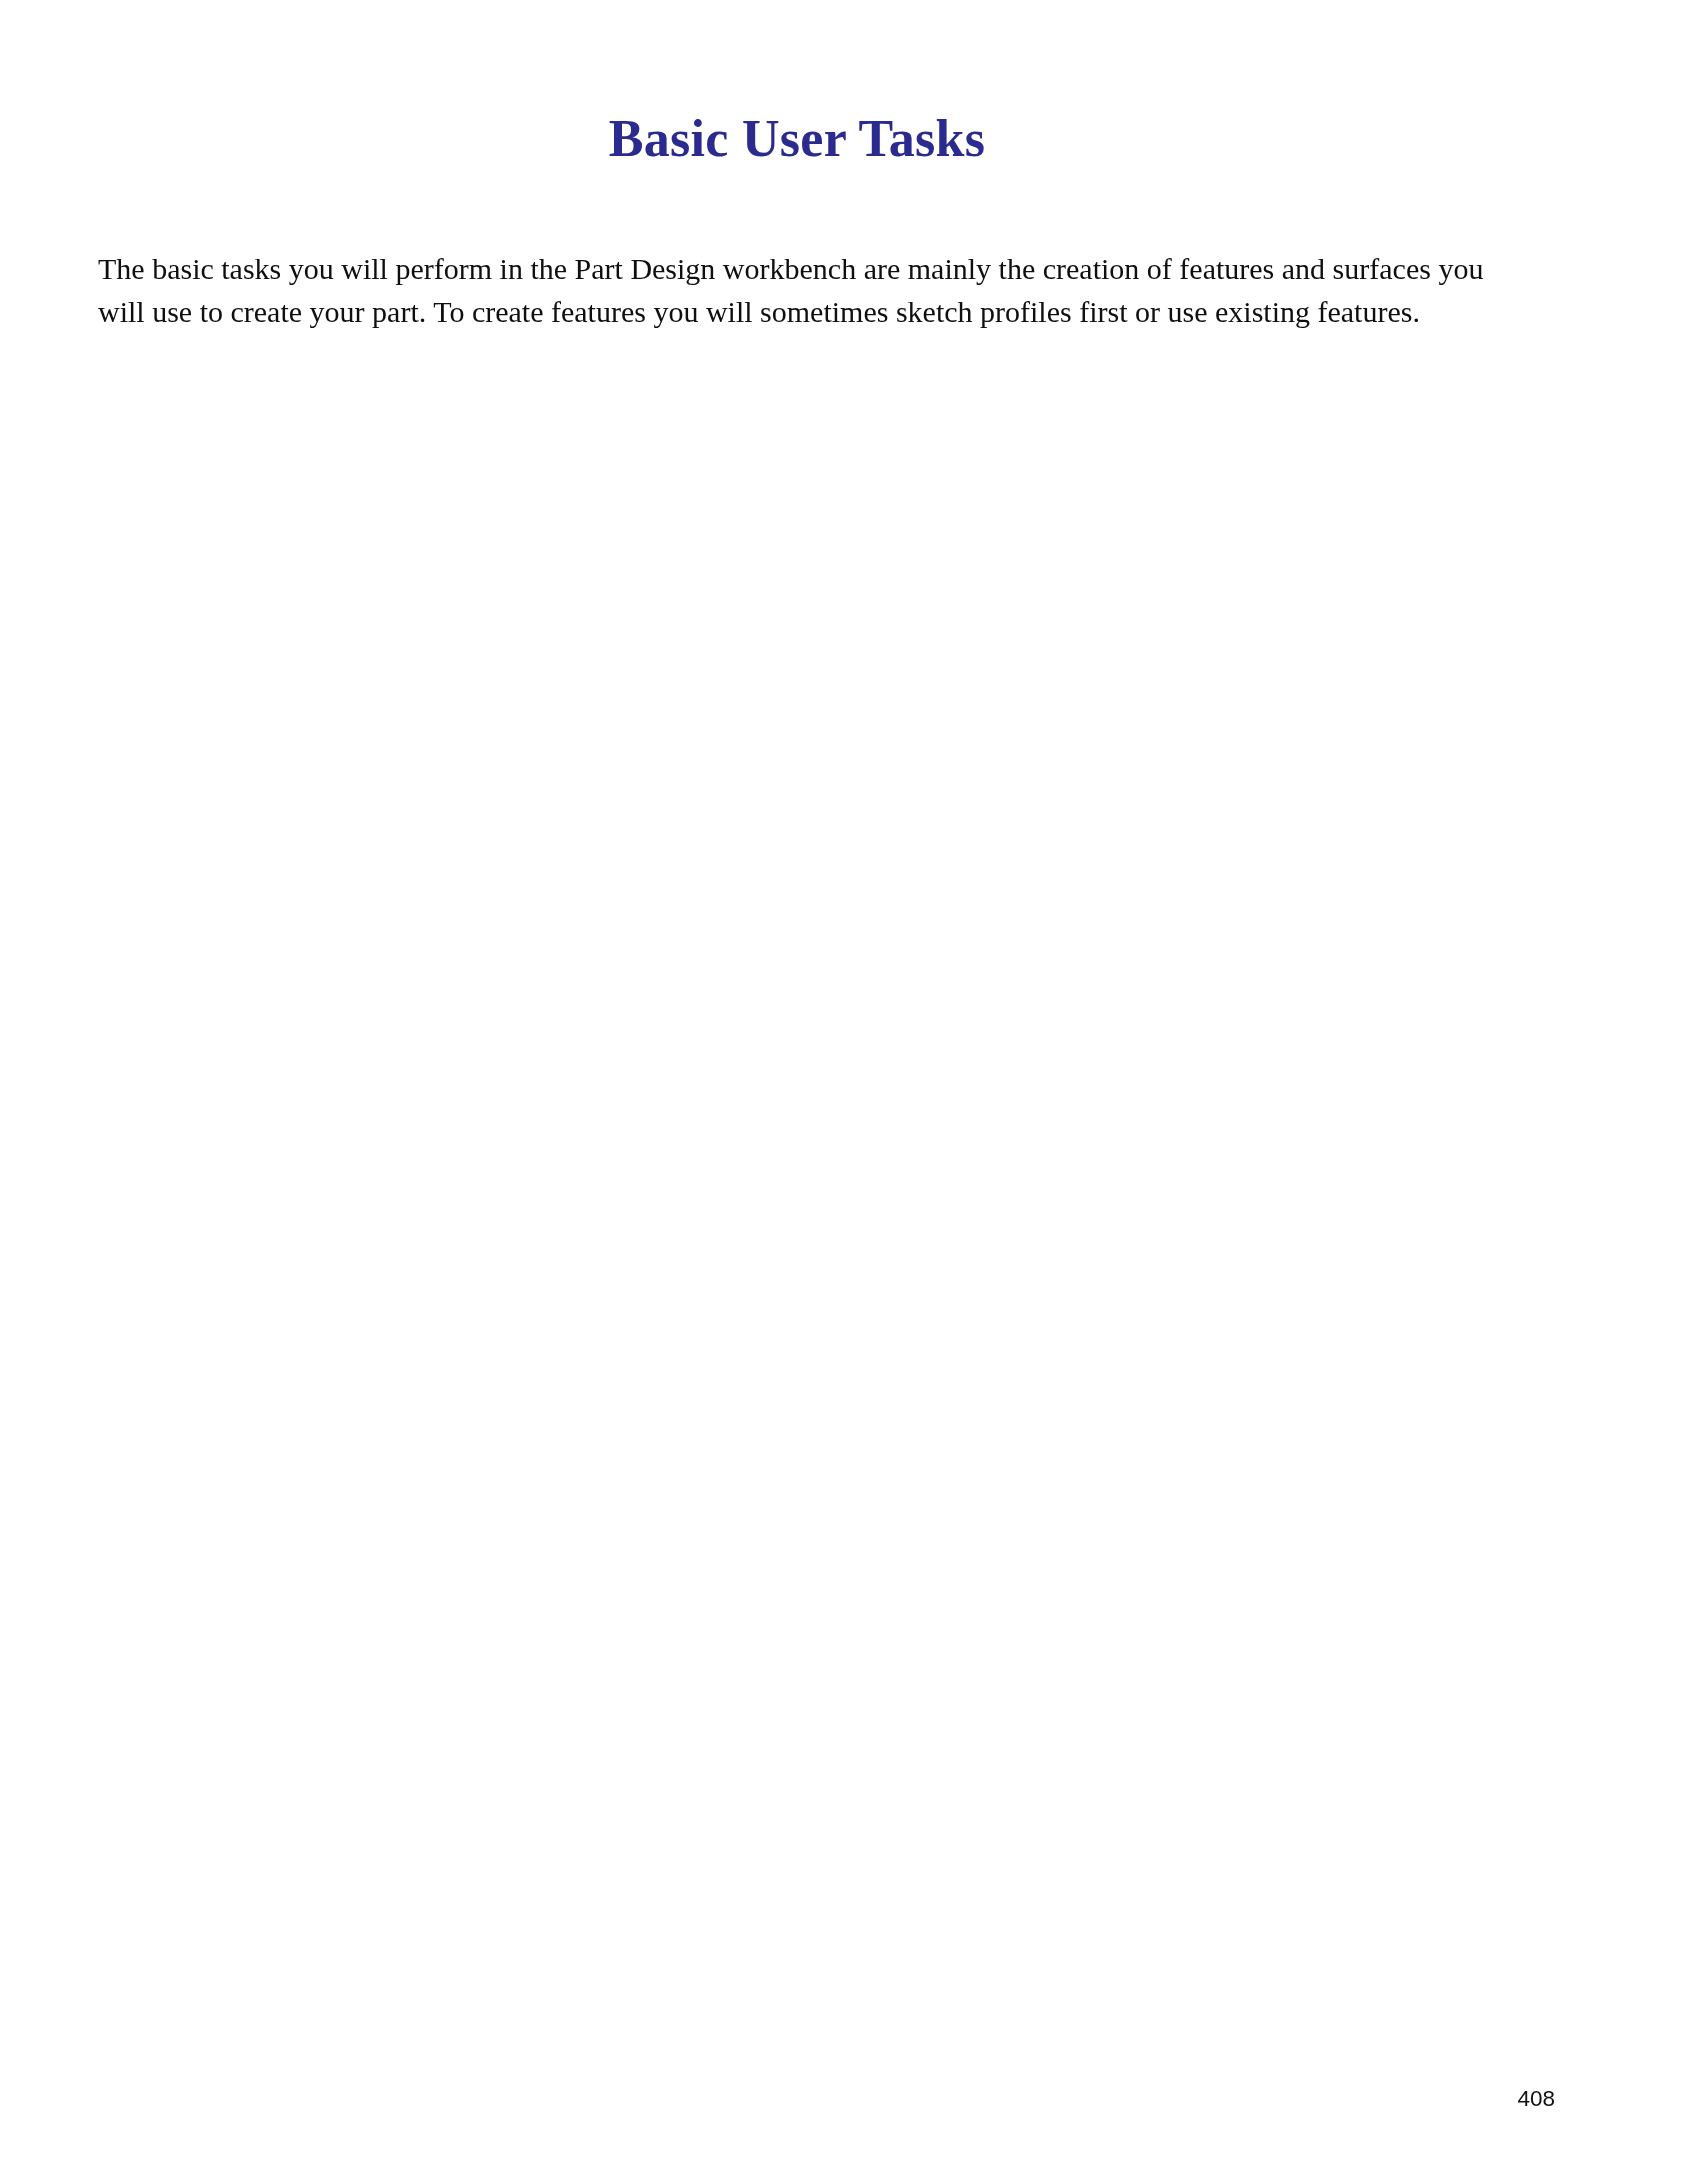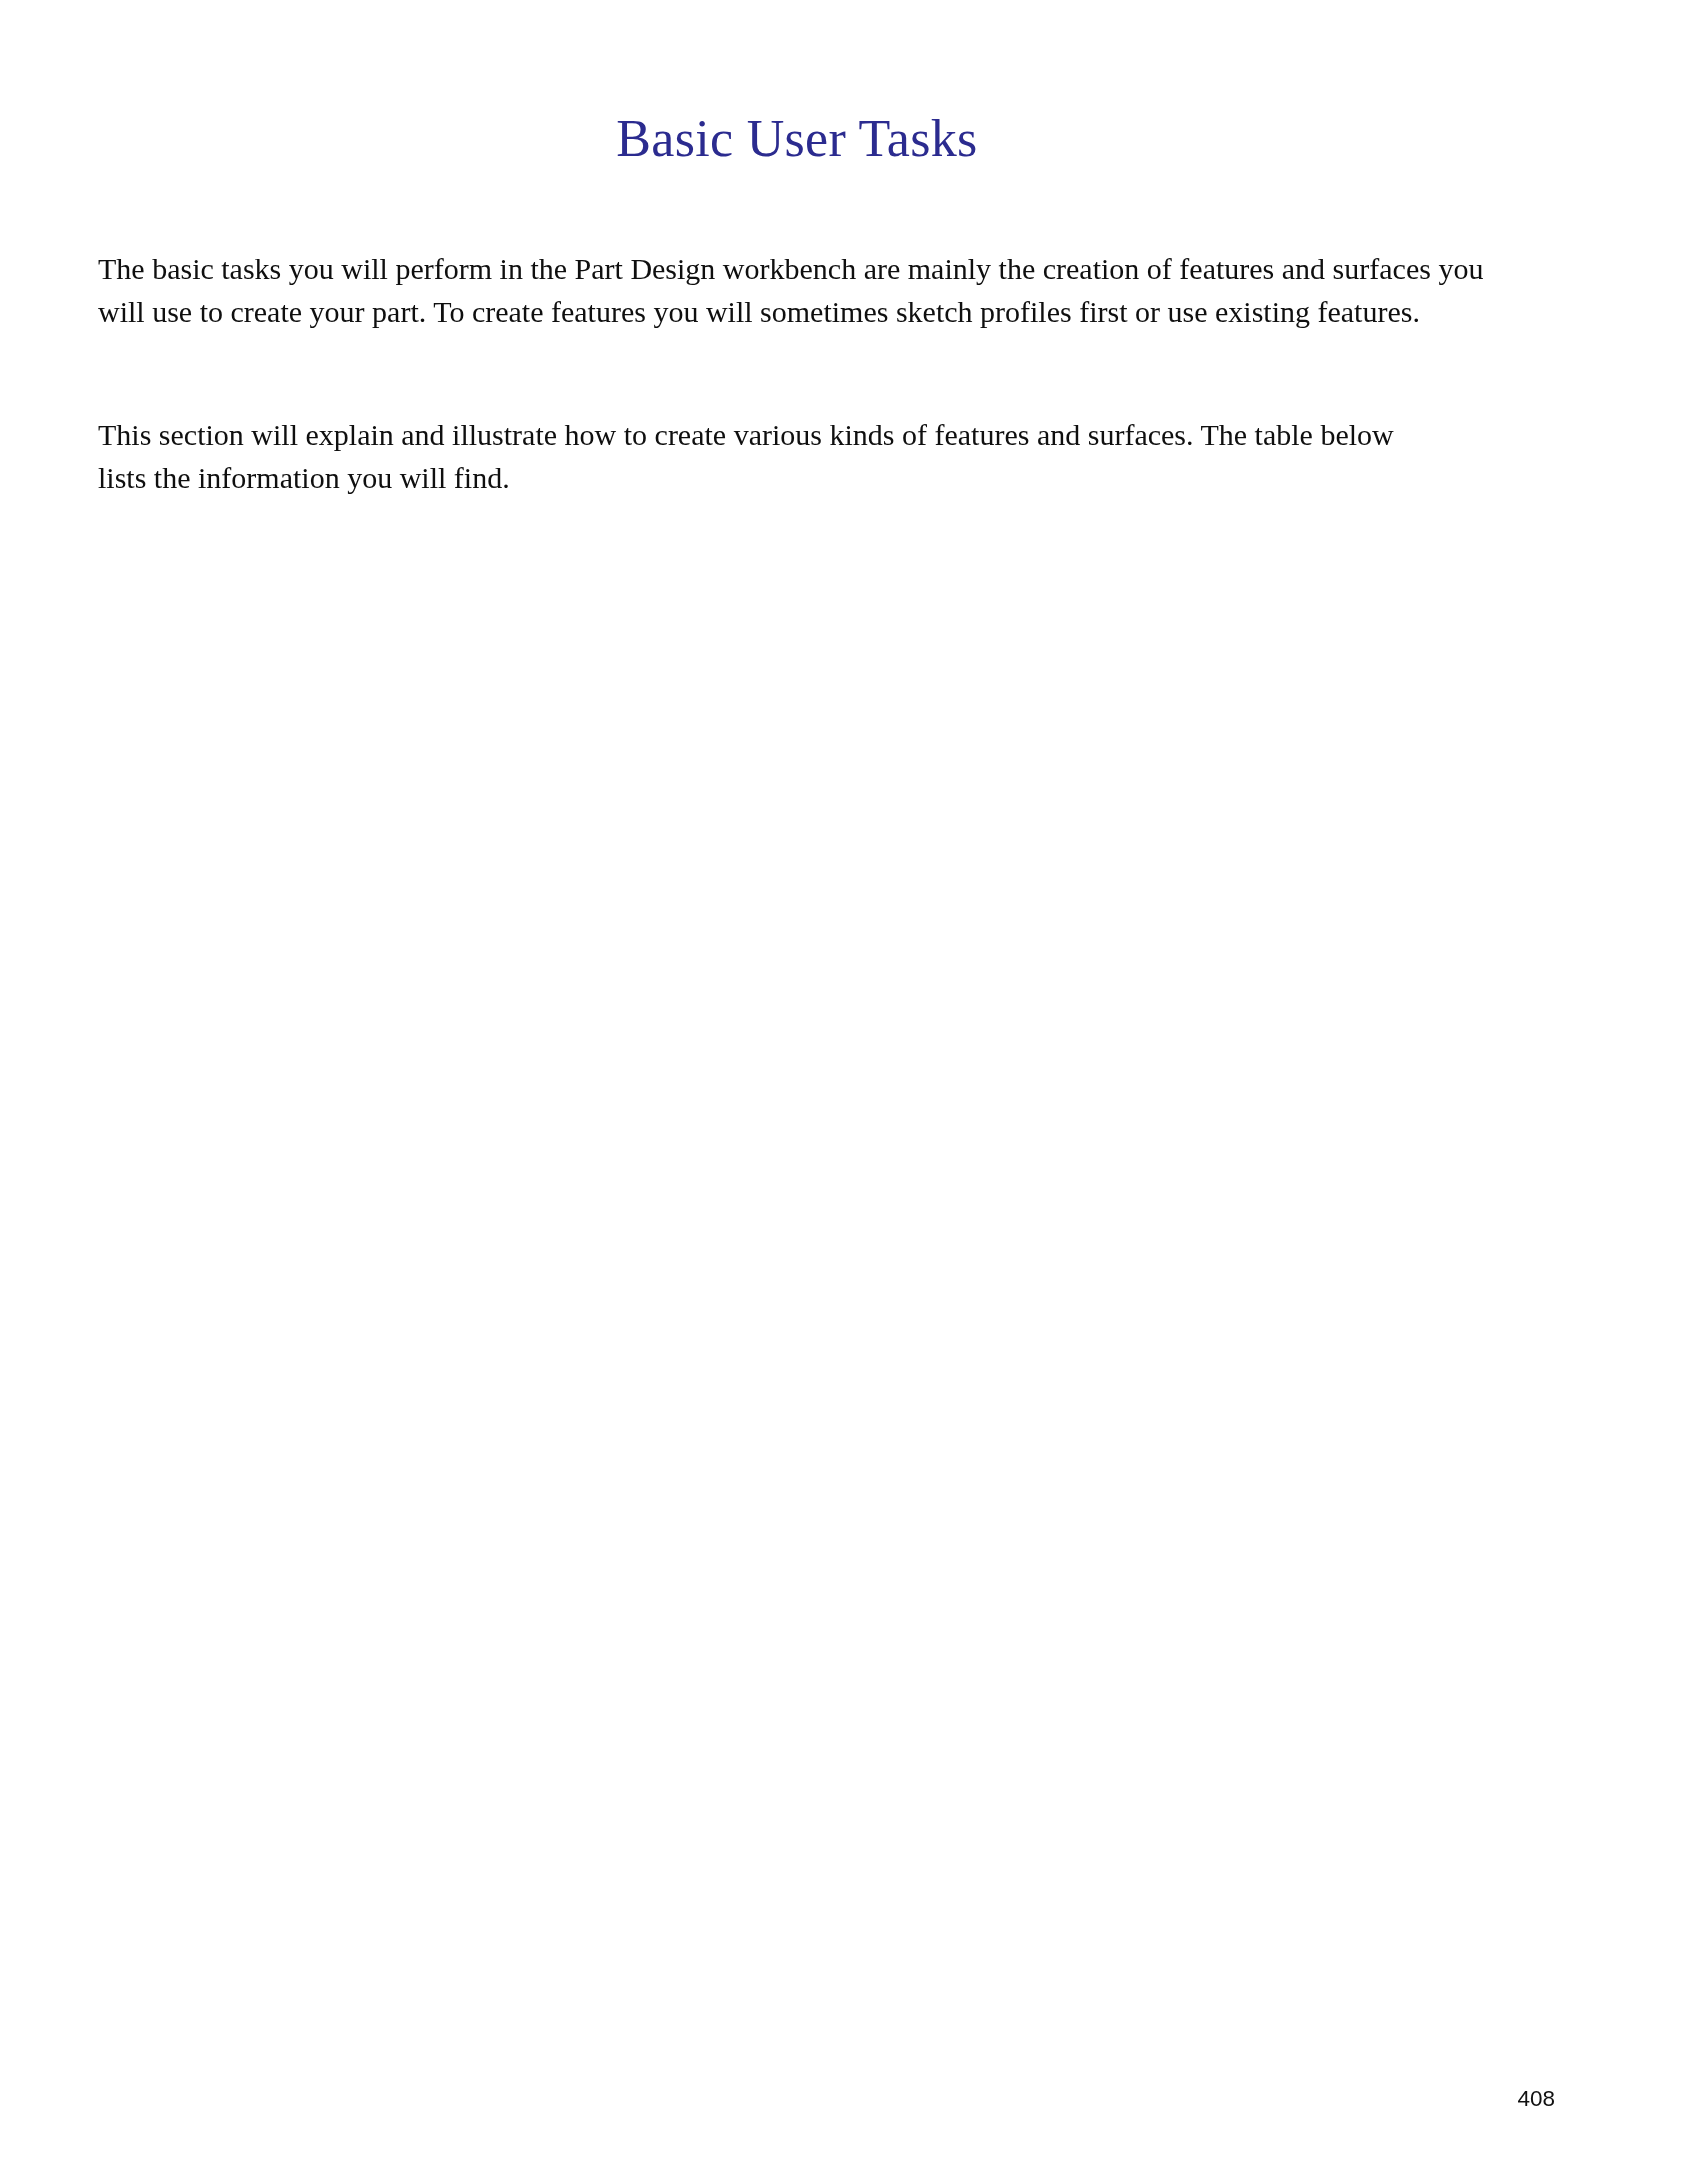--- a/index.html
+++ b/index.html
@@ -22,21 +22,21 @@
     height: 2183px;
     background: #ffffff;
   }
   .doc-title {
     position: absolute;
     top: 74px;
     left: 0;
     width: 1594px;
     text-align: center;
     font-family: "Liberation Serif", serif;
-    font-weight: normal;
+    font-weight: bold;
     font-size: 52px;
     line-height: 1.15;
     color: #2b2b8f;
     letter-spacing: 0.3px;
   }
   .para {
     font-family: "Liberation Serif", serif;
     font-size: 30px;
     line-height: 1.42;
     color: #0f0f0f;
@@ -55,18 +55,17 @@
 </style>
 </head>
 <body>
 
 <div class="page">
 
   <h1 class="doc-title">Basic User Tasks</h1>
 
   <p class="para para-1">The basic tasks you will perform in the Part Design workbench are mainly the creation of features and surfaces you will use to create your part. To create features you will sometimes sketch profiles first or use existing features.</p>
 
-  <p class="para para-2">This section will explain and illustrate how to create various kinds of features and surfaces. The table below lists the information you will find.</p>
 
   <div class="page-number">408</div>
 
 </div>
 
 
 </body></html>

